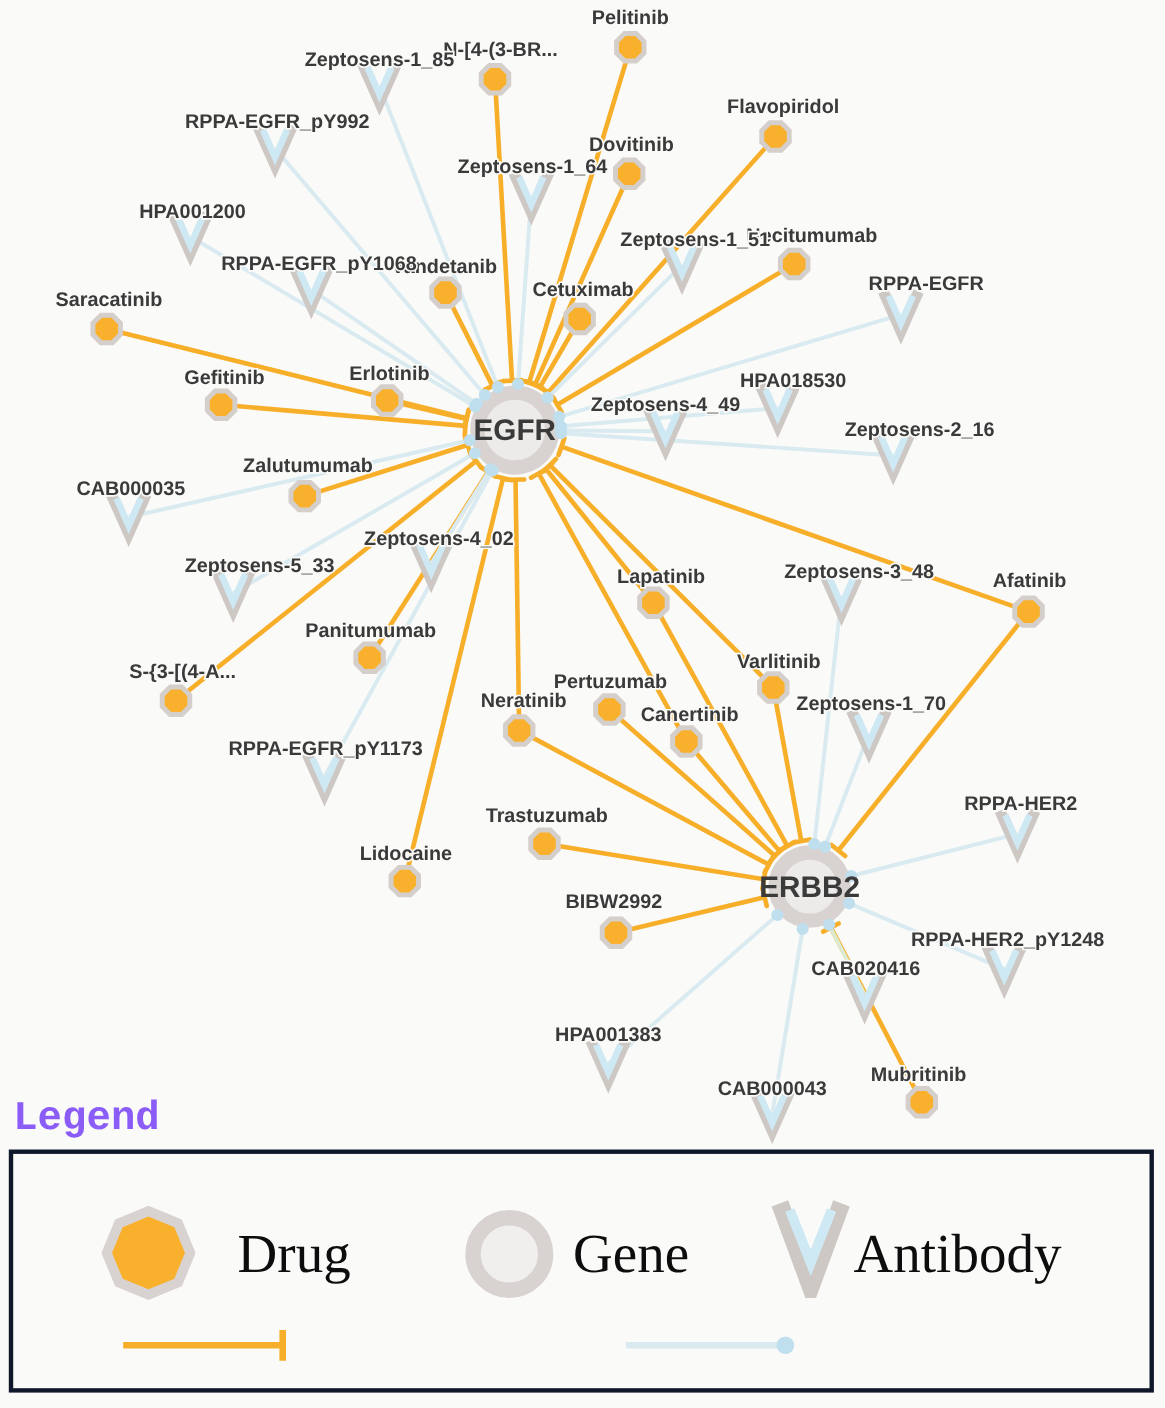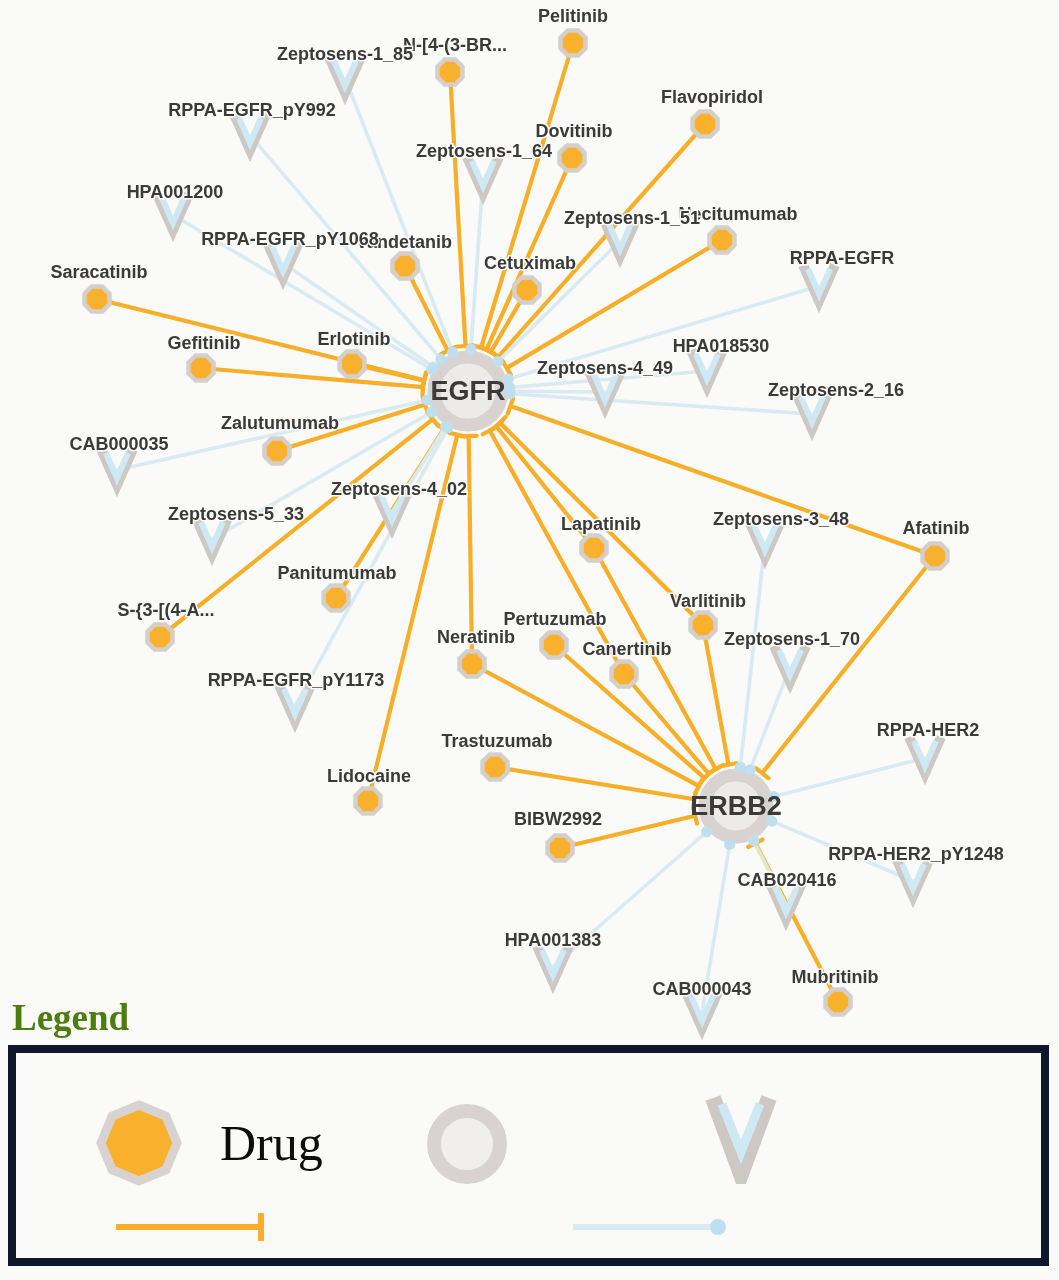--- a/index.html
+++ b/index.html
@@ -1,22 +1,22 @@
 <!DOCTYPE html>
 <html><head>
 <meta charset="utf-8">
 <style>
   html,body{margin:0;padding:0;}
   .page{position:relative;width:1059px;height:1280px;background:#fafaf8;overflow:hidden;
         font-family:"Liberation Sans", sans-serif;}
   #network{position:absolute;left:0;top:0;}
-  .legend-title{position:absolute;left:12px;top:996px;font-family:Liberation Serif, serif;
-        font-weight:bold;font-size:37px;color:#4d7c0f;}
+  .legend-title{position:absolute;left:12px;top:996px;font-family:Liberation Mono, monospace;
+        font-weight:bold;font-size:37px;color:#8b5cf6;}
   .legend-box{position:absolute;left:8px;top:1045px;width:1041px;height:221px;
-        border:8px solid #0f172a;box-sizing:border-box;}
+        border:4px solid #0f172a;box-sizing:border-box;}
   .legend-box .abs{position:absolute;}
   .legend-label{font-family:"Liberation Serif",serif;color:#0d0d0d;font-size:50px;line-height:70px;}
   .legend-label.small{font-size:45px;line-height:60px;}
 </style>
 </head>
 <body>
 
 <div class="page">
 
   <svg id="network" width="1059" height="1280" viewBox="0 0 1059 1280">
@@ -248,25 +248,27 @@
   <div class="legend-box">
 
     <svg class="abs" style="left:80px;top:47px" width="86" height="86" viewBox="0 0 86 86">
       <polygon points="43,5 69.9,16.1 81,43 69.9,69.9 43,81 16.1,69.9 5,43 16.1,16.1" fill="#f8b02d" stroke="#d8d3d0" stroke-width="9"></polygon>
     </svg>
     <div class="abs legend-label" style="left:204px;top:55px">Drug</div>
 
     <svg class="abs" style="left:405px;top:45px" width="92" height="92" viewBox="0 0 92 92">
       <circle cx="46" cy="46" r="33" fill="#f1efed" stroke="#d8d3d0" stroke-width="14"></circle>
     </svg>
+    <div class="abs legend-label" style="left:509px;top:55px">Gene</div>
 
     <svg class="abs" style="left:686px;top:35px" width="78" height="96" viewBox="0 0 78 96">
       <path d="M 11 10 L 39 86 L 67 10" fill="none" stroke="#cdc8c4" stroke-width="16"></path>
       <path d="M 20 16 L 39 64 L 58 16" fill="none" stroke="#cfe9f4" stroke-width="9"></path>
     </svg>
+    <div class="abs legend-label" style="left:764px;top:55px">Antibody</div>
 
     <svg class="abs" style="left:95px;top:157px" width="165" height="34" viewBox="0 0 165 34">
       <line x1="5" y1="17" x2="150" y2="17" stroke="#f7ae29" stroke-width="6"></line>
       <line x1="150" y1="3" x2="150" y2="31" stroke="#f7ae29" stroke-width="6"></line>
     </svg>
 
     <svg class="abs" style="left:552px;top:157px" width="165" height="34" viewBox="0 0 165 34">
       <line x1="5" y1="17" x2="147" y2="17" stroke="#d9eaf1" stroke-width="6"></line>
       <circle cx="150" cy="17" r="8" fill="#bfdfee"></circle>
     </svg>

